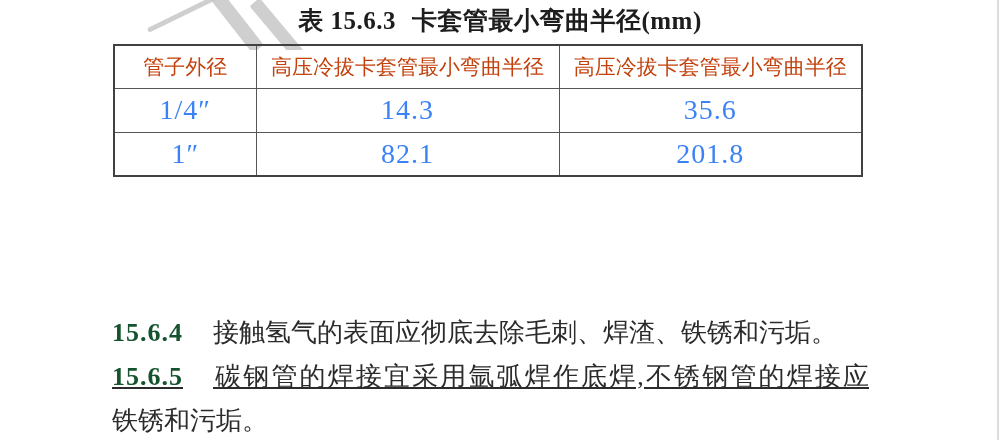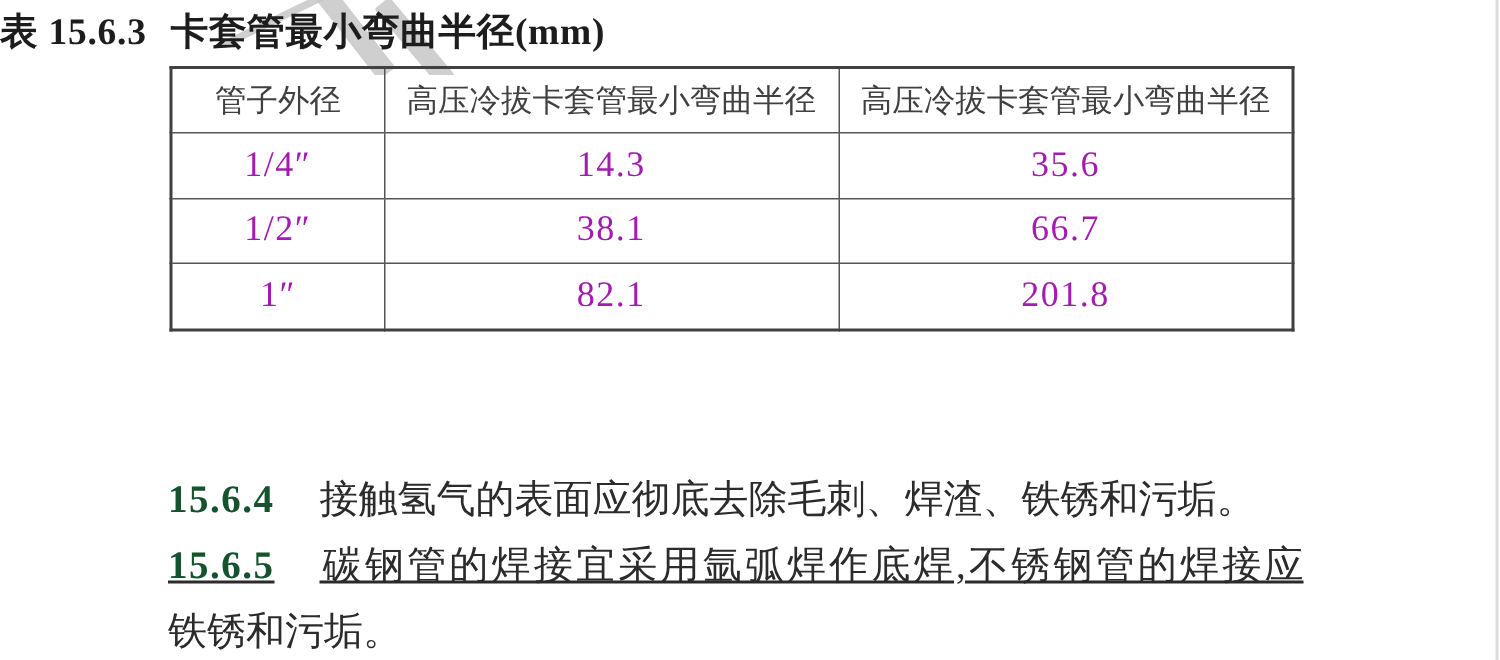--- a/index.html
+++ b/index.html
@@ -25,41 +25,41 @@
   .wm-thick1{ left: 78px; top: -6px; width: 14px; height: 70px; transform: rotate(-38deg); transform-origin: center top; }
   .wm-thick2{ left: 118px; top: 2px; width: 13px; height: 68px; transform: rotate(-40deg); transform-origin: center top; }
   
   .edge-line {
     position: absolute; right: 1px; top: 0; width: 2px; height: 440px;
     background: #dcdcdc;
   }
   
   .caption {
     position: absolute; left: 0; top: 4px; width: 1000px;
-    font-weight: bold; font-size: 25px;
+    text-align: center; font-weight: bold; font-size: 25px;
     color: #1d1d1d; letter-spacing: 0.5px;
     white-space: nowrap;
   }
   .caption .cap-text { margin-left: 16px; }
   
   table.bend-table {
     position: absolute; left: 113px; top: 44px;
     width: 748px; border-collapse: collapse; table-layout: fixed;
     border: 2px solid #414141;
   }
   table.bend-table th, table.bend-table td {
     border: 1px solid #555555;
     text-align: center; vertical-align: middle;
     padding: 0; overflow: hidden; white-space: nowrap;
   }
   table.bend-table th {
-    height: 42px; font-weight: normal; font-size: 21px; color: #404040;
+    height: 42px; font-weight: normal; font-size: 21px; color: #c2410c;
   }
   table.bend-table td {
-    height: 42.6px; font-size: 24px; color: #a21caf; letter-spacing: 1px;
+    height: 42.6px; font-size: 28px; color: #3b82f6; letter-spacing: 1px;
   }
   
   .paragraphs {
     position: absolute; left: 112px; top: 311px; width: 757px;
     font-size: 26px; color: #2b2b2b;
   }
   .para-line { height: 44px; line-height: 44px; white-space: nowrap; }
   .para-line.justified {
     white-space: normal;
     text-align: justify;
@@ -98,25 +98,20 @@
         <th>高压冷拔卡套管最小弯曲半径</th>
       </tr>
     </thead>
     <tbody>
       <tr>
         <td>1/4″</td>
         <td>14.3</td>
         <td>35.6</td>
       </tr>
       <tr>
-        <td>1/2″</td>
-        <td>38.1</td>
-        <td>66.7</td>
-      </tr>
-      <tr>
         <td>1″</td>
         <td>82.1</td>
         <td>201.8</td>
       </tr>
     </tbody>
   </table>
 
   <div class="paragraphs">
 
     <div class="para-line">

